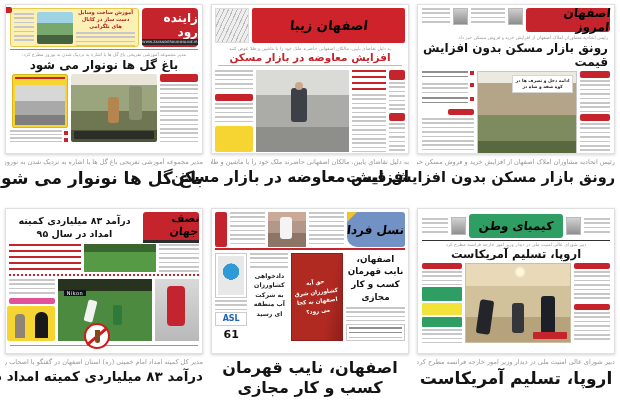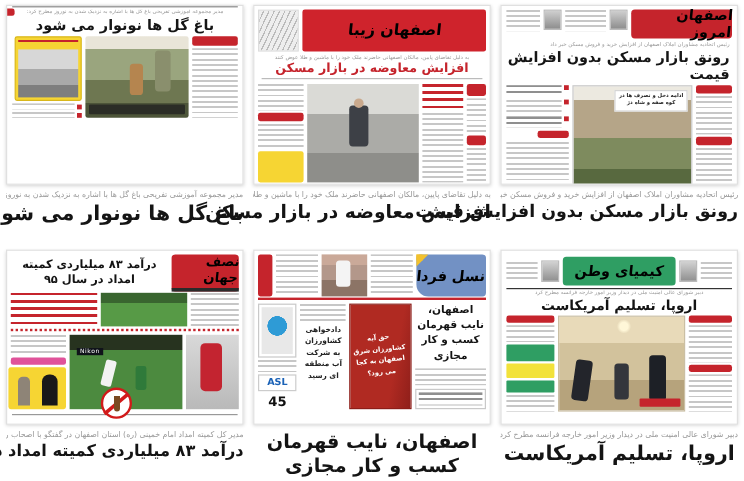--- a/index.html
+++ b/index.html
@@ -131,20 +131,34 @@
   .p6-yellow{background:#f2e23a;border-radius:1px}
 </style>
 </head>
 <body>
 
 <div class="board">
 
   <figure class="cell r1 c1">
     <div class="paper">
       <div class="chip" style="position:absolute;top:2px;right:190px;left:2px;height:6px;width:22px"></div>
+      <div class="p1-top row">
+        <div class="p1-np">
+          <div class="p1-np-t">زاینده رود</div>
+          <div class="p1-np-s">WWW.ZAYANDEROUDONLINE.IR</div>
+        </div>
+        <div class="p1-banner">
+          <div class="col" style="flex:1;gap:2px">
+            <div class="p1-banner-title">آموزش ساخت وسایل دست ساز در کانال های تلگرامی</div>
+            <div class="tl" style="height:14px"></div>
+          </div>
+          <div class="p1-banner-photo"></div>
+          <div class="tl" style="width:20px;height:30px"></div>
+        </div>
+      </div>
       <div class="rule" style="margin:0 4px;background:#888"></div>
       <div class="kick" style="margin-top:2px">مدیر مجموعه آموزشی تفریحی باغ گل ها با اشاره به نزدیک شدن به نوروز مطرح کرد:</div>
       <div class="p1-head">باغ گل ها نونوار می شود</div>
       <div class="p1-body row">
         <div class="col" style="width:38px;gap:2px">
           <div class="chip" style="height:8px"></div>
           <div class="tl" style="flex:1"></div>
         </div>
         <div class="p1-photo">
           <div class="p1-fig1"></div>
@@ -336,21 +350,21 @@
         <div class="col" style="width:40px;gap:2px">
           <div class="tl" style="height:16px"></div>
           <div class="p5-note">دادخواهی کشاورزان به شرکت آب منطقه ای رسید</div>
         </div>
         <div class="col" style="width:34px;gap:2px">
           <div class="p5-box" style="flex:1">
             <div style="flex:1;background:radial-gradient(circle at 50% 40%,#2e9bd6 0 30%,#e8e8e8 31%)"></div>
           </div>
           <div class="tl" style="height:10px"></div>
           <div class="p5-logo">ASL</div>
-          <div class="p5-num">45</div>
+          <div class="p5-num">61</div>
         </div>
       </div>
     </div>
     <figcaption class="cap">
 
       <div class="cap-h">اصفهان، نایب قهرمان</div>
       <div class="cap-h">کسب و کار مجازی</div>
     </figcaption>
   </figure>
 

